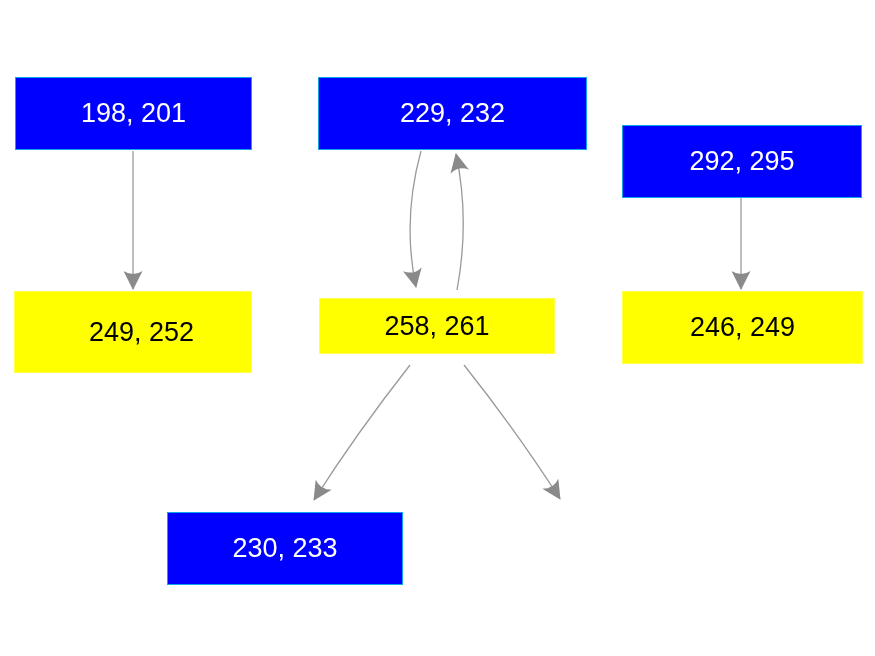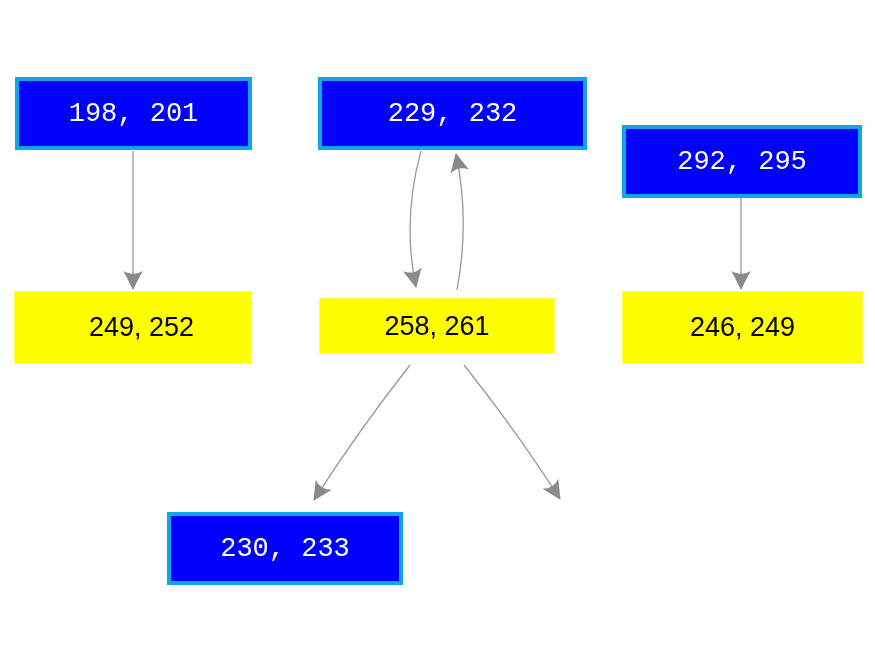--- a/index.html
+++ b/index.html
@@ -27,33 +27,32 @@
     position: absolute;
     display: flex;
     align-items: center;
     justify-content: center;
     font-size: 27px;
     box-sizing: border-box;
     cursor: default;
   }
   .node.blue {
     background: #0000ff;
-    border: 4px solid #0ea5e9;
+    border: 1px solid #0ea5e9;
     color: #ffffff;
-    font-family: Liberation Mono, monospace;
   }
   .node.yellow {
     background: #ffff00;
     border: 1px solid #ffff4d;
     color: #000000;
   }
   .n1 { left: 15px;  top: 77px;  width: 237px; height: 73px; }
   .n2 { left: 318px; top: 77px;  width: 269px; height: 73px; }
   .n3 { left: 622px; top: 77px;  width: 240px; height: 73px; margin-top: 48px; }
-  .n4 { left: 14px;  top: 291px; width: 238px; height: 73px; padding-left: 17px; }
+  .n4 { left: 14px;  top: 291px; width: 238px; height: 82px; padding-left: 17px; }
   .n5 { left: 319px; top: 298px; width: 236px; height: 56px; }
   .n6 { left: 622px; top: 291px; width: 241px; height: 73px; text-align: right; }
   .n7 { left: 167px; top: 512px; width: 236px; height: 73px; }
   .n8 { left: 470px; top: 504px; width: 238px; height: 73px; }
   .edge {
     fill: none;
     stroke: #9a9a9a;
     stroke-width: 1.3;
   }
 </style>

